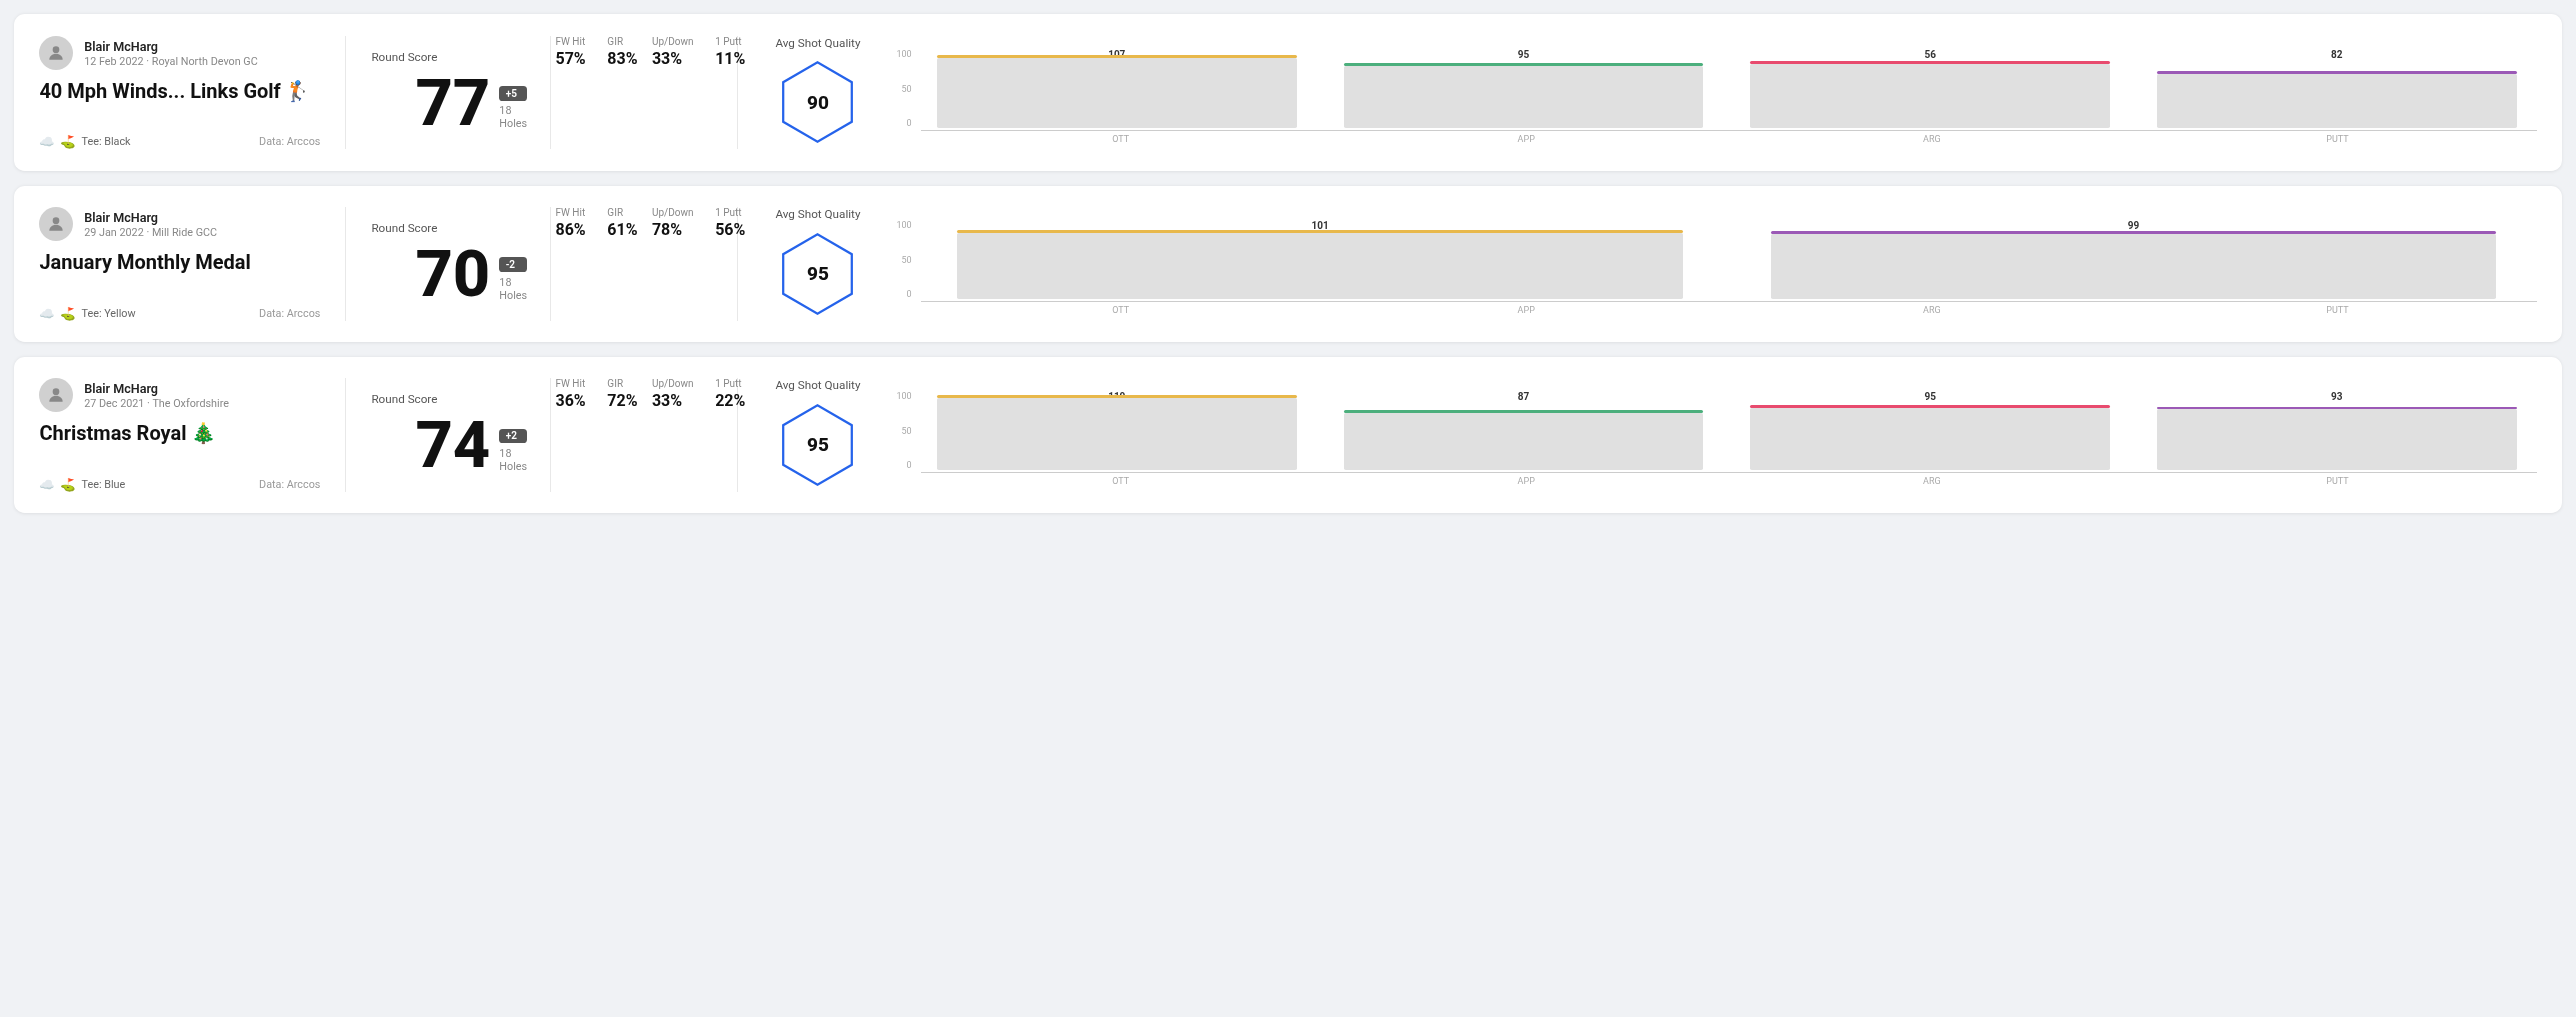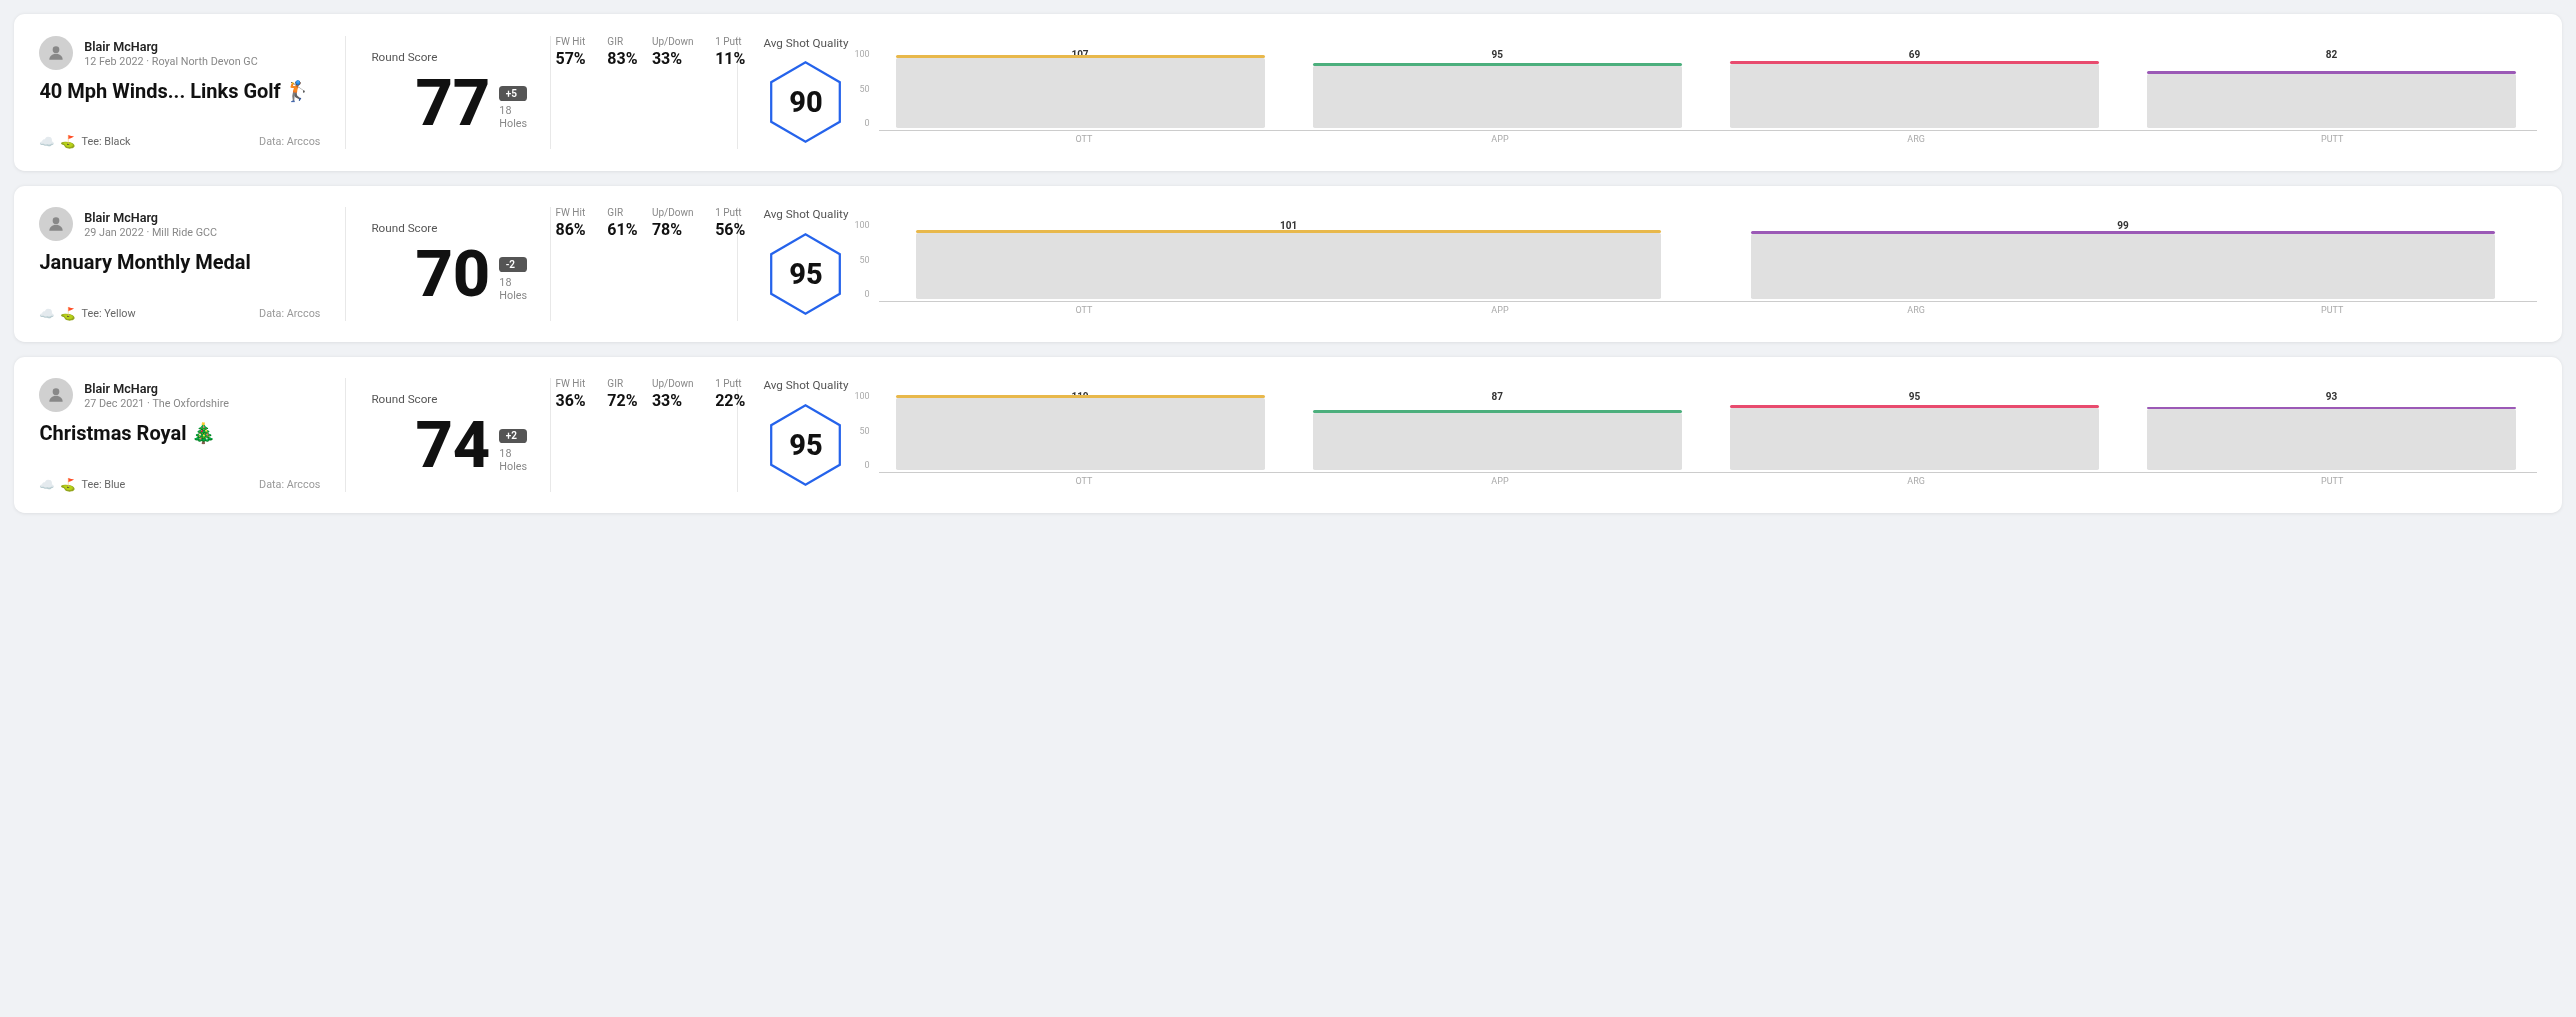--- a/index.html
+++ b/index.html
@@ -185,21 +185,22 @@
       font-size: 16px;
       font-weight: 700;
       color: #111;
     }
 
     
     .quality-section {
       flex: 1;
       display: flex;
       align-items: center;
-      gap: 6px;
+      gap: 36px;
+      margin-left: 12px;
     }
 
     .quality-left {
       display: flex;
       flex-direction: column;
       align-items: center;
       gap: 5.4px;
     }
 
     .quality-label {
@@ -217,21 +218,21 @@
       justify-content: center;
     }
 
     .hexagon-container svg {
       position: absolute;
       top: 0;
       left: 0;
     }
 
     .hex-score {
-      font-size: 29px;
+      font-size: 19px;
       font-weight: 800;
       color: #111;
       position: relative;
       z-index: 1;
     }
   </style>
 </head>
 <body>
 
 <div id="app">
@@ -323,21 +324,21 @@
                 <div style="font-size:10px;font-weight:700;color:#333;position:absolute;top:0;">107</div>
                 <div style="position:absolute;bottom:0;left:5%;right:5%;height:89.16666666666667%;background:#e0e0e0;border-radius:1.8px;margin-top:14.4px;"></div>
                 <div style="position:absolute;bottom:89.16666666666667%;left:5%;right:5%;height:2.7px;background:#e8b84b;border-radius:1.8px;"></div>
               </div>
               <div style="flex:1;display:flex;flex-direction:column;align-items:center;height:100%;position:relative;">
                 <div style="font-size:10px;font-weight:700;color:#333;position:absolute;top:0;">95</div>
                 <div style="position:absolute;bottom:0;left:5%;right:5%;height:79.16666666666666%;background:#e0e0e0;border-radius:1.8px;margin-top:14.4px;"></div>
                 <div style="position:absolute;bottom:79.16666666666666%;left:5%;right:5%;height:2.7px;background:#4caf7d;border-radius:1.8px;"></div>
               </div>
               <div style="flex:1;display:flex;flex-direction:column;align-items:center;height:100%;position:relative;">
-                <div style="font-size:10px;font-weight:700;color:#333;position:absolute;top:0;">69</div>
+                <div style="font-size:10px;font-weight:700;color:#333;position:absolute;top:0;">56</div>
                 <div style="position:absolute;bottom:0;left:5%;right:5%;height:81.66666666666667%;background:#e0e0e0;border-radius:1.8px;margin-top:14.4px;"></div>
                 <div style="position:absolute;bottom:81.66666666666667%;left:5%;right:5%;height:2.7px;background:#e84b6e;border-radius:1.8px;"></div>
               </div>
               <div style="flex:1;display:flex;flex-direction:column;align-items:center;height:100%;position:relative;">
                 <div style="font-size:10px;font-weight:700;color:#333;position:absolute;top:0;">82</div>
                 <div style="position:absolute;bottom:0;left:5%;right:5%;height:68.33333333333333%;background:#e0e0e0;border-radius:1.8px;margin-top:14.4px;"></div>
                 <div style="position:absolute;bottom:68.33333333333333%;left:5%;right:5%;height:2.7px;background:#9b59b6;border-radius:1.8px;"></div>
               </div>
           </div>
         </div>

